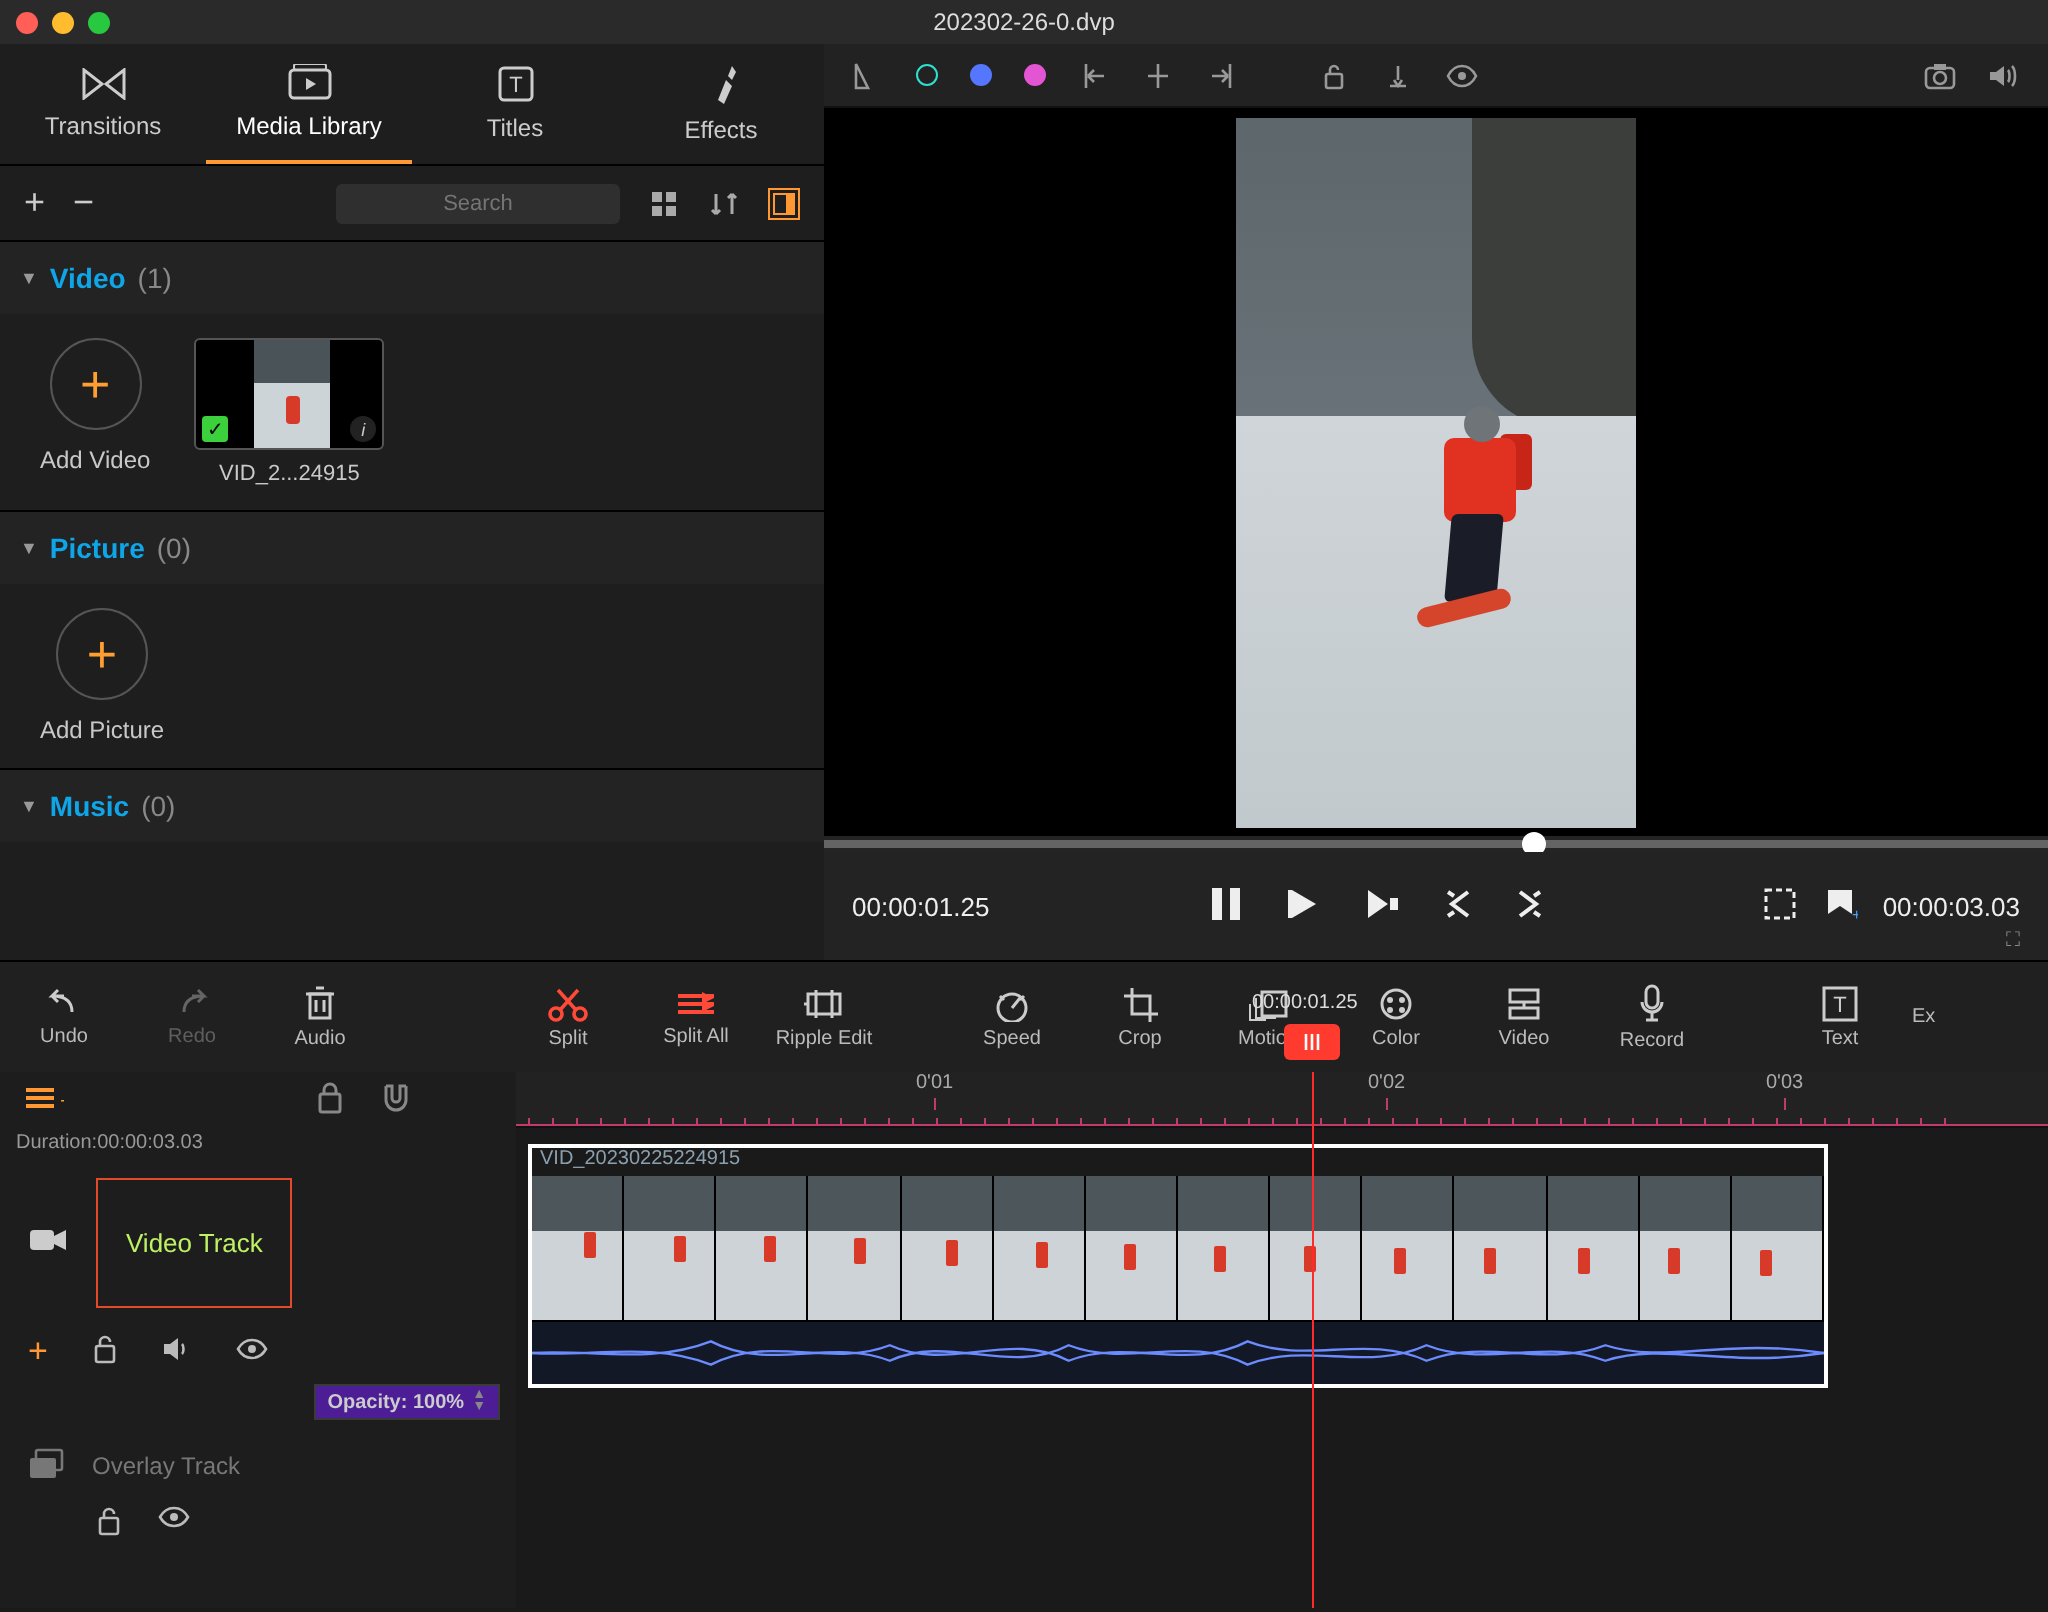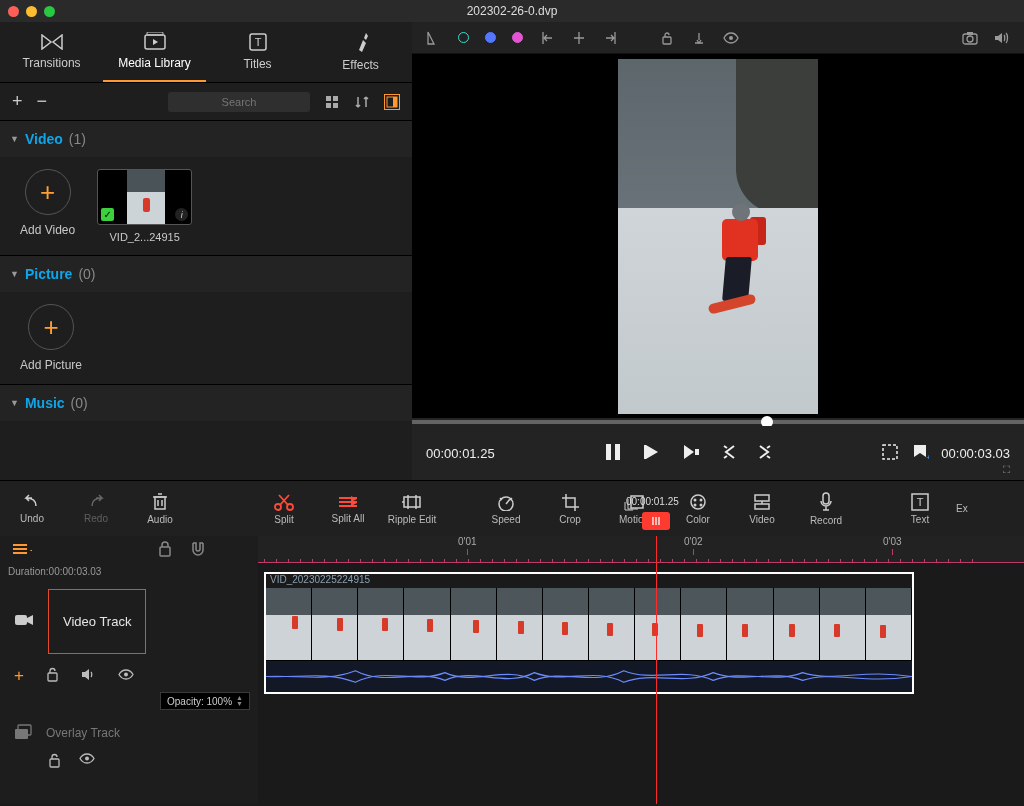--- a/index.html
+++ b/index.html
@@ -180,35 +180,35 @@
 .tl-left-top .add-track { color: #ff9833; }
 .tl-left-top .lock, .tl-left-top .magnet { color: #888; }
 .tl-left-top .lock { margin-left: 108px;}
 .duration-row { padding: 2px 8px; color: #999; font-size: 10px; }
 
 .track-label {
   height: 84px; display: flex; align-items: center; padding: 0 14px; gap: 14px;
 }
 .track-label .cam { color: #ccc; }
 .vt-box {
-  border: 1.5px solid #e24a2a; color: #e5e5e5; padding: 24px 14px; font-size: 13px;
+  border: 1.5px solid #e24a2a; color: #bef264; padding: 24px 14px; font-size: 13px;
 }
 .track-ctrl {
   height: 26px; display: flex; align-items: center; gap: 22px; padding: 0 14px;
 }
 .track-ctrl .plus2 { color: #ff9833; font-size: 17px; }
 .track-ctrl .ic { color: #bbb; }
 
 .opacity-row {
   height: 24px; display: flex; align-items: center; justify-content: flex-end;
   padding-right: 8px; gap: 4px;
 }
 .opacity-box {
-  background: #000000; border: 1px solid #3a3a3a; padding: 2px 6px;
-  font-size: 10px; color: #ccc; display: flex; align-items: center; gap: 4px;
+  background: #4c1d95; border: 1px solid #3a3a3a; padding: 2px 6px;
+  font-size: 10px; color: #ccc; display: flex; align-items: center; gap: 4px; font-weight: bold;
 }
 .opacity-step { display: flex; flex-direction: column; font-size: 7px; color: #888; line-height: 6px;}
 
 .overlay-label {
   height: 40px; display: flex; align-items: center; gap: 14px; padding: 0 14px;
   color: #777;
 }
 .overlay-ctrl { display: flex; gap: 18px; padding: 0 48px; color: #bbb; }
 
 .tl-right { flex: 1; position: relative; background: #1a1a1a; }

